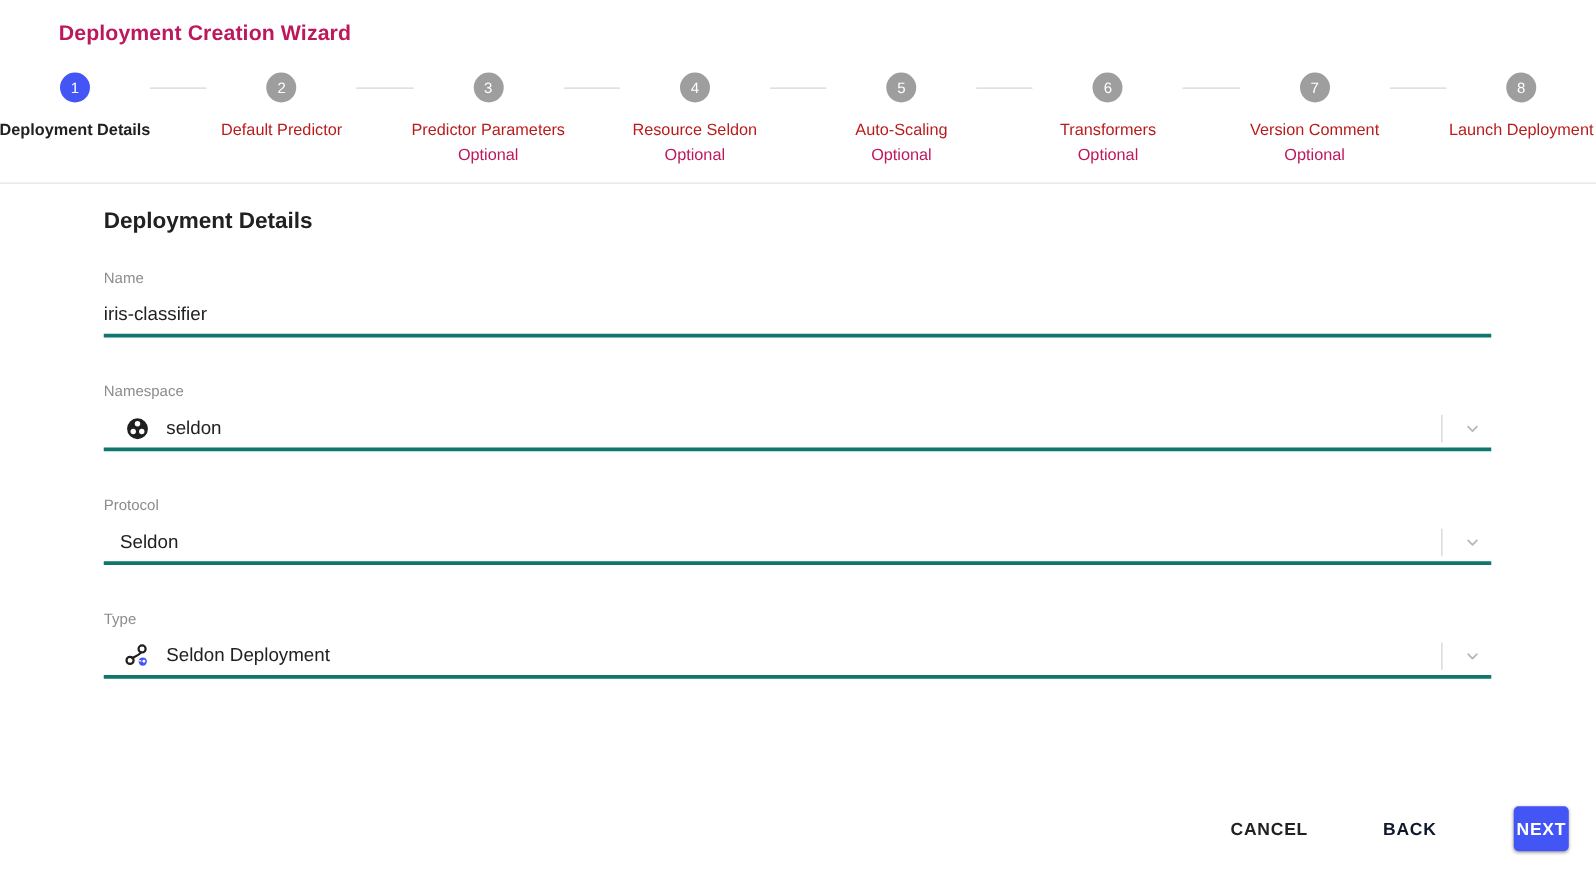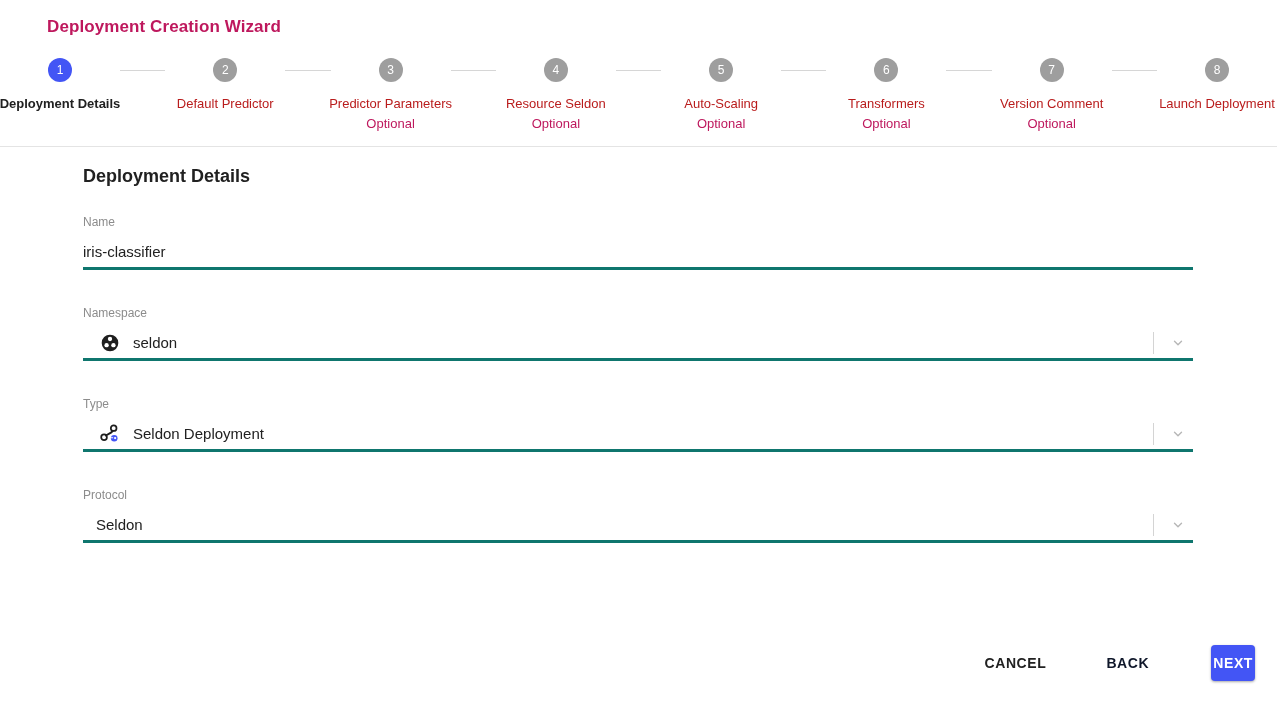--- a/index.html
+++ b/index.html
@@ -298,20 +298,35 @@
     <div class="field-control">
       <span class="field-icon">
         <svg width="20" height="20" viewBox="0 0 24 24" aria-hidden="true">
           <circle cx="12" cy="12" r="10" fill="#1f1f1f"></circle>
           <circle cx="12" cy="7.2" r="2.6" fill="#ffffff"></circle>
           <circle cx="7.9" cy="14.6" r="2.6" fill="#ffffff"></circle>
           <circle cx="16.1" cy="14.6" r="2.6" fill="#ffffff"></circle>
         </svg>
       </span>
       <div class="field-value">seldon</div>
+      <div class="select-affordance">
+        <span class="select-sep"></span>
+        <span class="chevron">
+          <svg width="14" height="14" viewBox="0 0 24 24" aria-hidden="true">
+            <path d="M6 9.2 L12 15.2 L18 9.2" fill="none" stroke="#b6b6b6" stroke-width="2.4" stroke-linecap="round" stroke-linejoin="round"></path>
+          </svg>
+        </span>
+      </div>
+    </div>
+  </div>
+
+  <div class="field">
+    <div class="field-label">Protocol</div>
+    <div class="field-control">
+      <div class="field-value indent">Seldon</div>
       <div class="select-affordance">
         <span class="select-sep"></span>
         <span class="chevron">
           <svg width="14" height="14" viewBox="0 0 24 24" aria-hidden="true">
             <path d="M6 9.2 L12 15.2 L18 9.2" fill="none" stroke="#b6b6b6" stroke-width="2.4" stroke-linecap="round" stroke-linejoin="round"></path>
           </svg>
         </span>
       </div>
     </div>
   </div>
@@ -334,34 +349,19 @@
         <span class="select-sep"></span>
         <span class="chevron">
           <svg width="14" height="14" viewBox="0 0 24 24" aria-hidden="true">
             <path d="M6 9.2 L12 15.2 L18 9.2" fill="none" stroke="#b6b6b6" stroke-width="2.4" stroke-linecap="round" stroke-linejoin="round"></path>
           </svg>
         </span>
       </div>
     </div>
   </div>
 
-  <div class="field">
-    <div class="field-label">Protocol</div>
-    <div class="field-control">
-      <div class="field-value indent">Seldon</div>
-      <div class="select-affordance">
-        <span class="select-sep"></span>
-        <span class="chevron">
-          <svg width="14" height="14" viewBox="0 0 24 24" aria-hidden="true">
-            <path d="M6 9.2 L12 15.2 L18 9.2" fill="none" stroke="#b6b6b6" stroke-width="2.4" stroke-linecap="round" stroke-linejoin="round"></path>
-          </svg>
-        </span>
-      </div>
-    </div>
-  </div>
-
 </div>
 
 <div class="footer">
   <button class="btn-text btn-cancel">CANCEL</button>
   <button class="btn-text btn-back">BACK</button>
   <button class="btn-next">NEXT</button>
 </div>
 
 </body></html>

